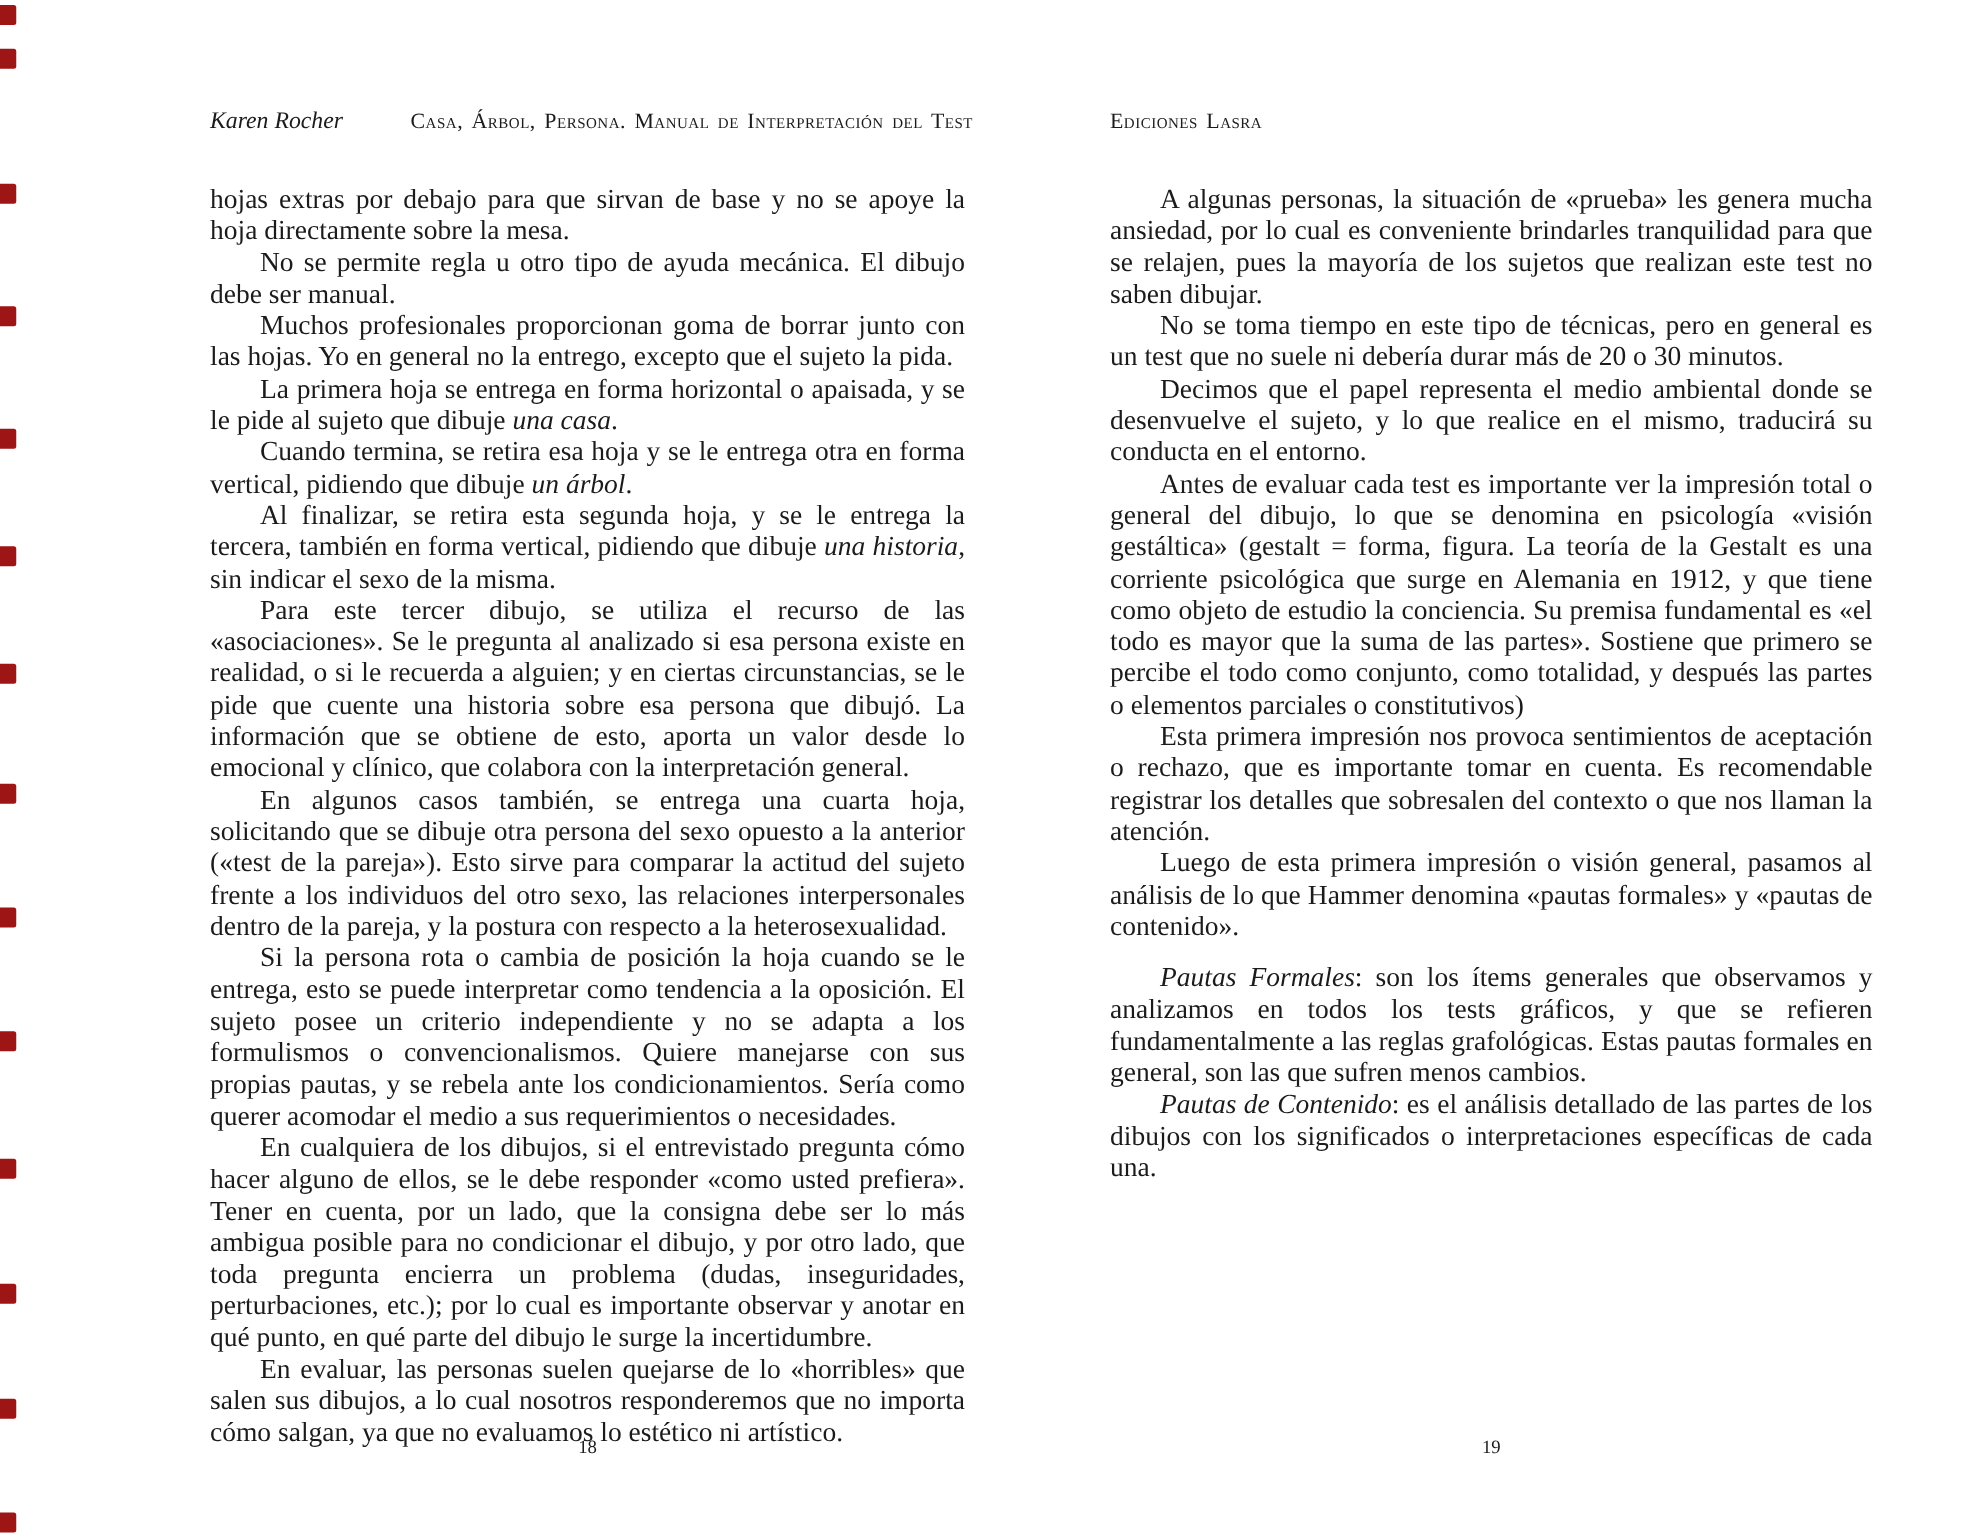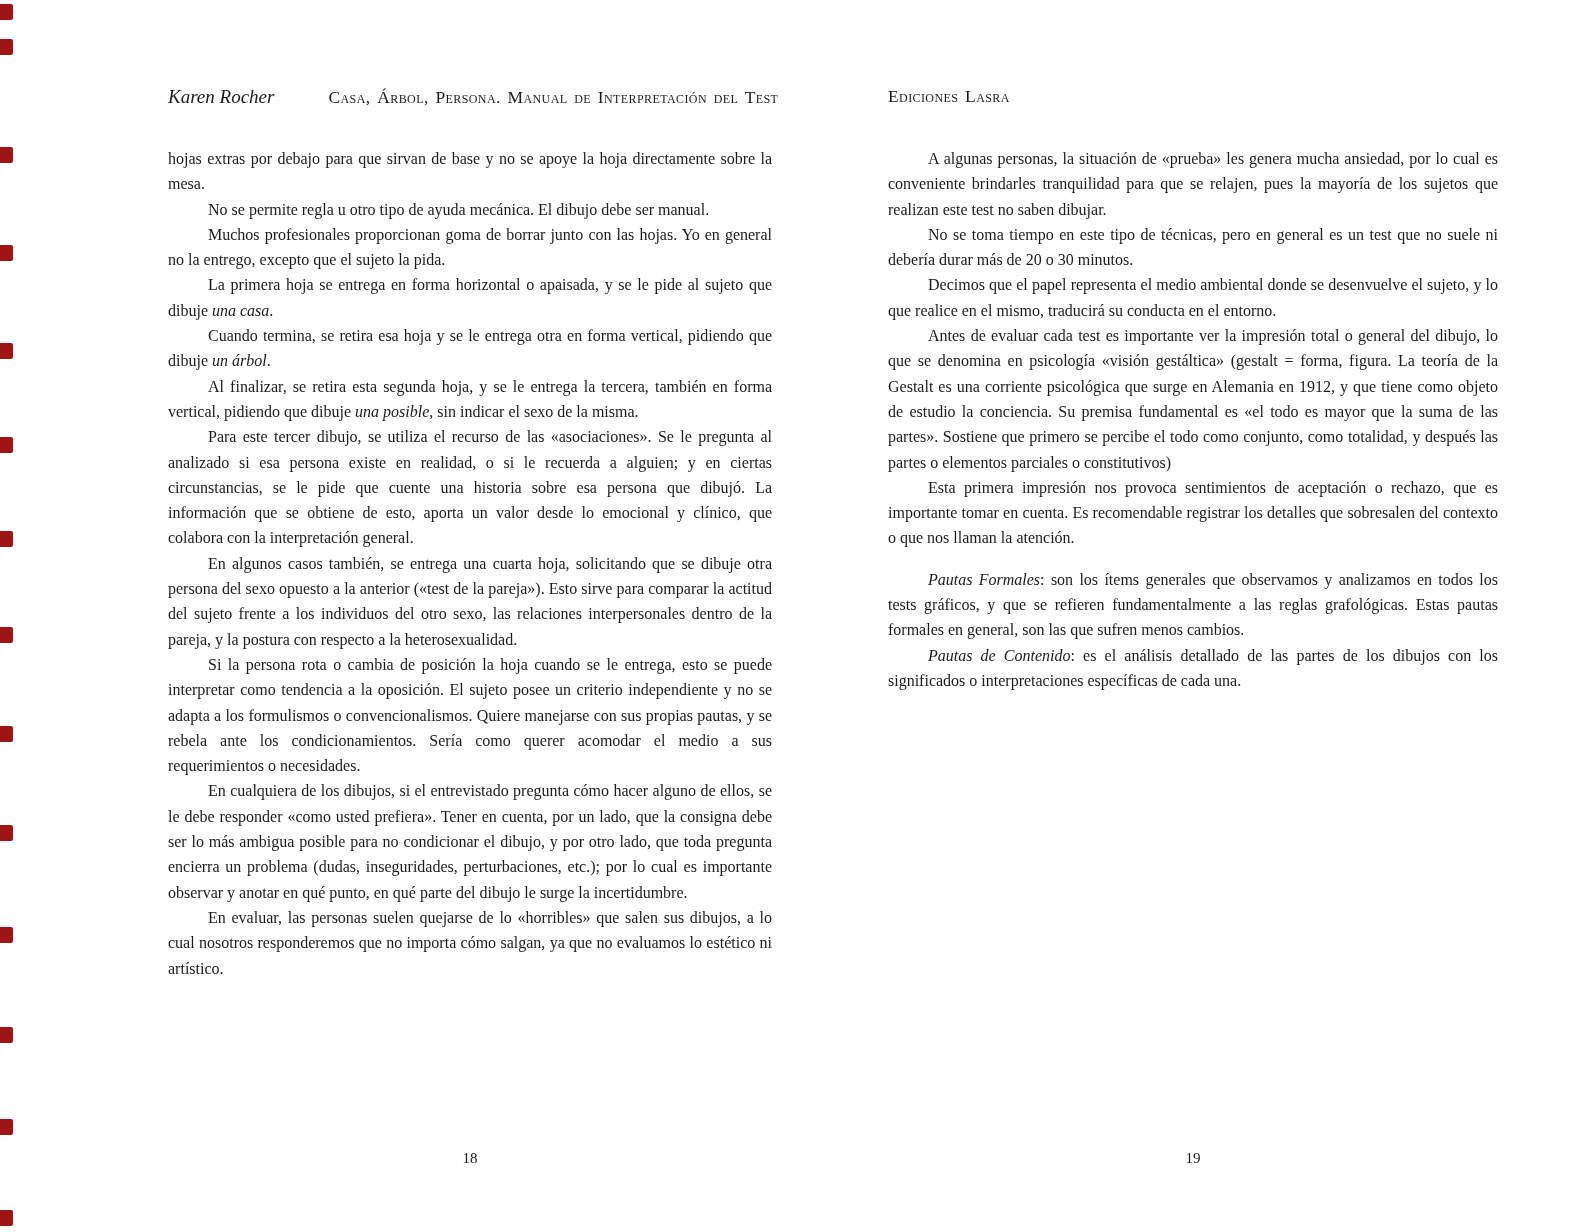--- a/index.html
+++ b/index.html
@@ -30,21 +30,21 @@
     font-variant: small-caps;
     font-size: 17.5px;
     letter-spacing: 0.4px;
     word-spacing: 2px;
     display: inline-block;
   }
   .page-left .smallcaps { margin-left: 50px; }
 
   .page-body {
     position: absolute; top: 146px; left: 0; right: 0;
-    font-size: 16px;
+    font-size: 22px;
     line-height: 25.3px;
     text-align: justify;
   }
   .para { margin: 0; }
   .para.indent { text-indent: 40px; }
   .para.space-before { margin-top: 16px; }
   .it { font-style: italic; }
 
   .pagenum {
     position: absolute; top: 1150px; left: 0; right: 0;
@@ -83,37 +83,38 @@
   <div class="running-head">
     <span class="author">Karen Rocher</span>
     <span class="smallcaps">Casa, Árbol, Persona. Manual de Interpretación del Test</span>
   </div>
   <div class="page-body">
       <p class="para"><span>hojas extras por debajo para que sirvan de base y no se apoye la hoja directamente sobre la mesa.</span></p>
       <p class="para indent"><span>No se permite regla u otro tipo de ayuda mecánica. El dibujo debe ser manual.</span></p>
       <p class="para indent"><span>Muchos profesionales proporcionan goma de borrar junto con las hojas. Yo en general no la entrego, excepto que el sujeto la pida.</span></p>
       <p class="para indent"><span>La primera hoja se entrega en forma horizontal o apaisada, y se le pide al sujeto que dibuje </span><span class="it">una casa</span><span>.</span></p>
       <p class="para indent"><span>Cuando termina, se retira esa hoja y se le entrega otra en forma vertical, pidiendo que dibuje </span><span class="it">un árbol</span><span>.</span></p>
-      <p class="para indent"><span>Al finalizar, se retira esta segunda hoja, y se le entrega la tercera, también en forma vertical, pidiendo que dibuje </span><span class="it">una posible</span><span>, sin indicar el sexo de la misma.</span></p>
+      <p class="para indent"><span>Al finalizar, se retira esta segunda hoja, y se le entrega la tercera, también en forma vertical, pidiendo que dibuje </span><span class="it">una historia</span><span>, sin indicar el sexo de la misma.</span></p>
       <p class="para indent"><span>Para este tercer dibujo, se utiliza el recurso de las «asociaciones». Se le pregunta al analizado si esa persona existe en realidad, o si le recuerda a alguien; y en ciertas circunstancias, se le pide que cuente una historia sobre esa persona que dibujó. La información que se obtiene de esto, aporta un valor desde lo emocional y clínico, que colabora con la interpretación general.</span></p>
       <p class="para indent"><span>En algunos casos también, se entrega una cuarta hoja, solicitando que se dibuje otra persona del sexo opuesto a la anterior («test de la pareja»). Esto sirve para comparar la actitud del sujeto frente a los individuos del otro sexo, las relaciones interpersonales dentro de la pareja, y la postura con respecto a la heterosexualidad.</span></p>
       <p class="para indent"><span>Si la persona rota o cambia de posición la hoja cuando se le entrega, esto se puede interpretar como tendencia a la oposición. El sujeto posee un criterio independiente y no se adapta a los formulismos o convencionalismos. Quiere manejarse con sus propias pautas, y se rebela ante los condicionamientos. Sería como querer acomodar el medio a sus requerimientos o necesidades.</span></p>
       <p class="para indent"><span>En cualquiera de los dibujos, si el entrevistado pregunta cómo hacer alguno de ellos, se le debe responder «como usted prefiera». Tener en cuenta, por un lado, que la consigna debe ser lo más ambigua posible para no condicionar el dibujo, y por otro lado, que toda pregunta encierra un problema (dudas, inseguridades, perturbaciones, etc.); por lo cual es importante observar y anotar en qué punto, en qué parte del dibujo le surge la incertidumbre.</span></p>
       <p class="para indent"><span>En evaluar, las personas suelen quejarse de lo «horribles» que salen sus dibujos, a lo cual nosotros responderemos que no importa cómo salgan, ya que no evaluamos lo estético ni artístico.</span></p>
     </div>
   <div class="pagenum">18</div>
 </div>
 
 <div class="page page-right">
   <div class="running-head">
     <span class="smallcaps">Ediciones Lasra</span>
   </div>
   <div class="page-body">
       <p class="para indent"><span>A algunas personas, la situación de «prueba» les genera mucha ansiedad, por lo cual es conveniente brindarles tranquilidad para que se relajen, pues la mayoría de los sujetos que realizan este test no saben dibujar.</span></p>
       <p class="para indent"><span>No se toma tiempo en este tipo de técnicas, pero en general es un test que no suele ni debería durar más de 20 o 30 minutos.</span></p>
       <p class="para indent"><span>Decimos que el papel representa el medio ambiental donde se desenvuelve el sujeto, y lo que realice en el mismo, traducirá su conducta en el entorno.</span></p>
       <p class="para indent"><span>Antes de evaluar cada test es importante ver la impresión total o general del dibujo, lo que se denomina en psicología «visión gestáltica» (gestalt = forma, figura. La teoría de la Gestalt es una corriente psicológica que surge en Alemania en 1912, y que tiene como objeto de estudio la conciencia. Su premisa fundamental es «el todo es mayor que la suma de las partes». Sostiene que primero se percibe el todo como conjunto, como totalidad, y después las partes o elementos parciales o constitutivos)</span></p>
       <p class="para indent"><span>Esta primera impresión nos provoca sentimientos de aceptación o rechazo, que es importante tomar en cuenta. Es recomendable registrar los detalles que sobresalen del contexto o que nos llaman la atención.</span></p>
+      <p class="para indent"><span>Luego de esta primera impresión o visión general, pasamos al análisis de lo que Hammer denomina «pautas formales» y «pautas de contenido».</span></p>
       <p class="para indent space-before"><span class="it">Pautas Formales</span><span>: son los ítems generales que observamos y analizamos en todos los tests gráficos, y que se refieren fundamentalmente a las reglas grafológicas. Estas pautas formales en general, son las que sufren menos cambios.</span></p>
       <p class="para indent"><span class="it">Pautas de Contenido</span><span>: es el análisis detallado de las partes de los dibujos con los significados o interpretaciones específicas de cada una.</span></p>
     </div>
   <div class="pagenum">19</div>
 </div>
 
 </body></html>

